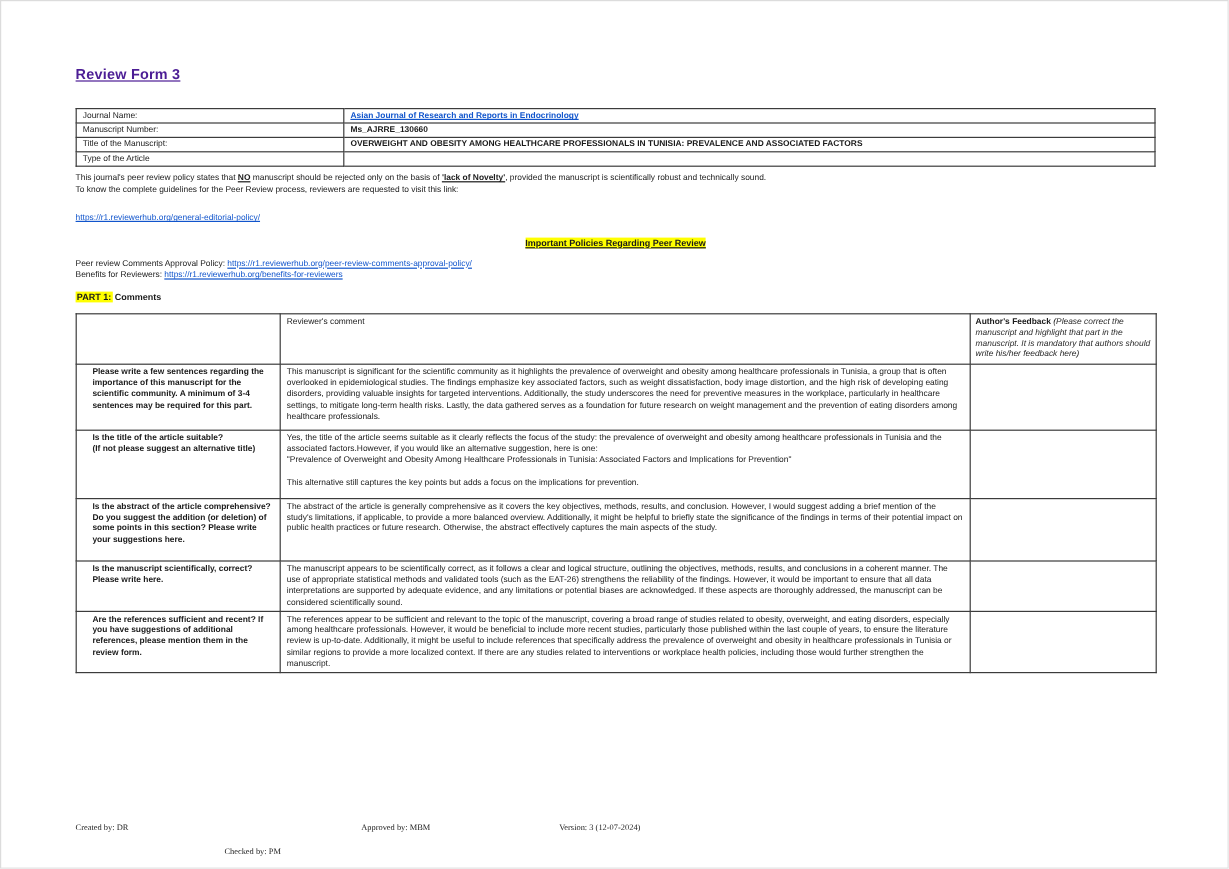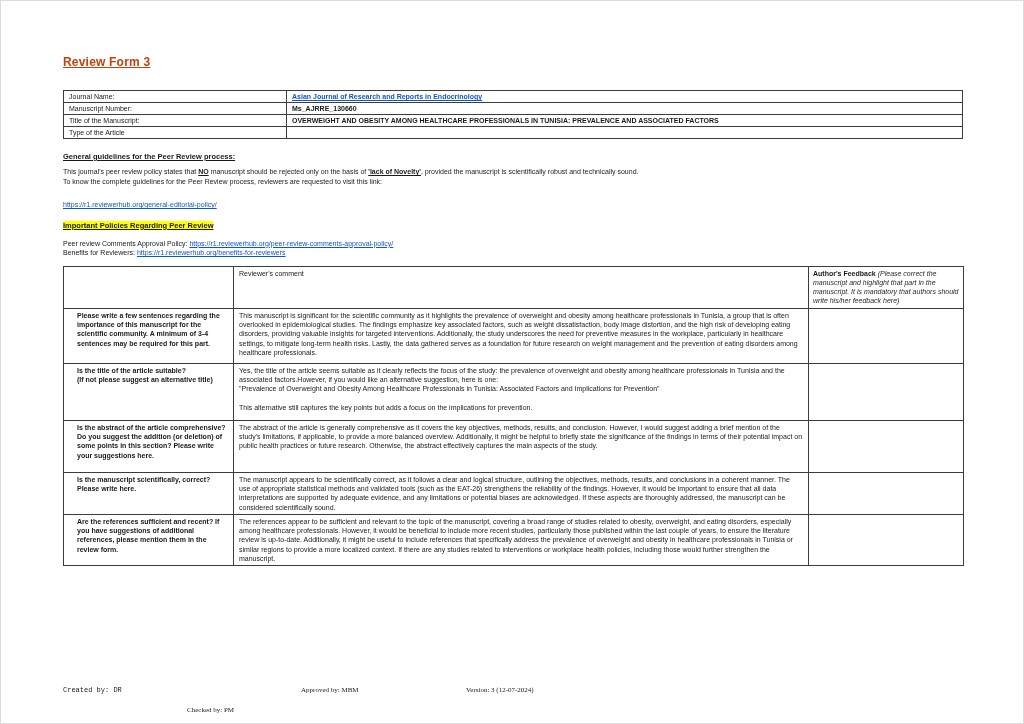--- a/index.html
+++ b/index.html
@@ -12,21 +12,21 @@
     border: 1px solid #dcdcdc;
     font-family: "Liberation Sans", "DejaVu Sans", sans-serif;
     color: #1a1a1a;
     overflow: hidden;
   }
   .content { position: absolute; left: 62px; top: 54px; width: 900px; }
 
   .doc-title {
     font-size: 12px;
     font-weight: bold;
-    color: #c2410c;
+    color: #4c1d95;
     text-decoration: underline;
     letter-spacing: 0.2px;
   }
 
   
   table { border-collapse: collapse; }
   .info-table { width: 900px; margin-top: 21px; table-layout: fixed; }
   .info-table td {
     border: 1px solid #3c3c3c;
     font-size: 7px;
@@ -56,20 +56,21 @@
   .body-text { font-size: 7px; line-height: 9.5px; }
   .policy-para { margin-top: 5px; }
   .bold-underline { font-weight: bold; text-decoration: underline; }
   .link-line { margin-top: 14px; font-size: 7px; line-height: 9.5px; }
   .hl-yellow { background: #ffff00; }
   .important-heading {
     margin-top: 11px;
     font-size: 7.5px;
     font-weight: bold;
     line-height: 10px;
+    text-align: center;
   }
   .important-heading .hl-yellow { text-decoration: underline; }
   .policy-links { margin-top: 8px; }
 
   .part1-line { margin-top: 8px; font-size: 7.5px; line-height: 10px; font-weight: bold; }
   .part1-line .badge { background: #ffff00; padding: 0 1px; }
 
   
   .review-table { width: 900px; margin-top: 8px; table-layout: fixed; }
   .review-table th, .review-table td {
@@ -99,21 +100,21 @@
   .footer {
     position: absolute;
     top: 685px;
     left: 0;
     width: 1024px;
     font-family: "Liberation Serif", "DejaVu Serif", serif;
     font-size: 7px;
     color: #222;
   }
   .footer span { position: absolute; white-space: nowrap; }
-  .f-created { left: 62px; font-family: Liberation Mono, monospace; }
+  .f-created { left: 62px; }
   .f-checked { left: 186px; margin-top: 20px; }
   .f-approved { left: 300px; }
   .f-version { left: 465px; }
 </style>
 </head>
 <body>
 
 <div class="page">
   <div class="content">
 
@@ -133,40 +134,43 @@
           <td class="lbl">Title of the Manuscript:</td>
           <td class="val">OVERWEIGHT AND OBESITY AMONG HEALTHCARE PROFESSIONALS IN TUNISIA: PREVALENCE AND ASSOCIATED FACTORS</td>
         </tr>
         <tr>
           <td class="lbl">Type of the Article</td>
           <td class="val"></td>
         </tr>
       </tbody>
     </table>
 
-    <div class="sect-heading">General guidelines for the Peer Review process:</div>
 
     <div class="body-text policy-para">
       <div><span>This journal's peer review policy states that </span><span class="bold-underline">NO</span><span> manuscript should be rejected only on the basis of </span><span class="bold-underline">'lack of Novelty'</span><span>, provided the manuscript is scientifically robust and technically sound.</span></div>
       <div>To know the complete guidelines for the Peer Review process, reviewers are requested to visit this link:</div>
     </div>
 
     <div class="link-line">
       <a class="doc-link">https://r1.reviewerhub.org/general-editorial-policy/</a>
     </div>
 
     <div class="important-heading">
       <span class="hl-yellow">Important Policies Regarding Peer Review</span>
     </div>
 
     <div class="body-text policy-links">
       <div><span>Peer review Comments Approval Policy: </span><a class="doc-link">https://r1.reviewerhub.org/peer-review-comments-approval-policy/</a></div>
       <div><span>Benefits for Reviewers: </span><a class="doc-link">https://r1.reviewerhub.org/benefits-for-reviewers</a></div>
     </div>
 
+    <div class="part1-line">
+      <span class="badge">PART 1:</span>
+      <span>Comments</span>
+    </div>
 
     <table class="review-table">
       <colgroup>
           <col class="col-q">
           <col class="col-c">
           <col class="col-f">
         </colgroup>
       <thead>
         <tr>
           <th></th>

